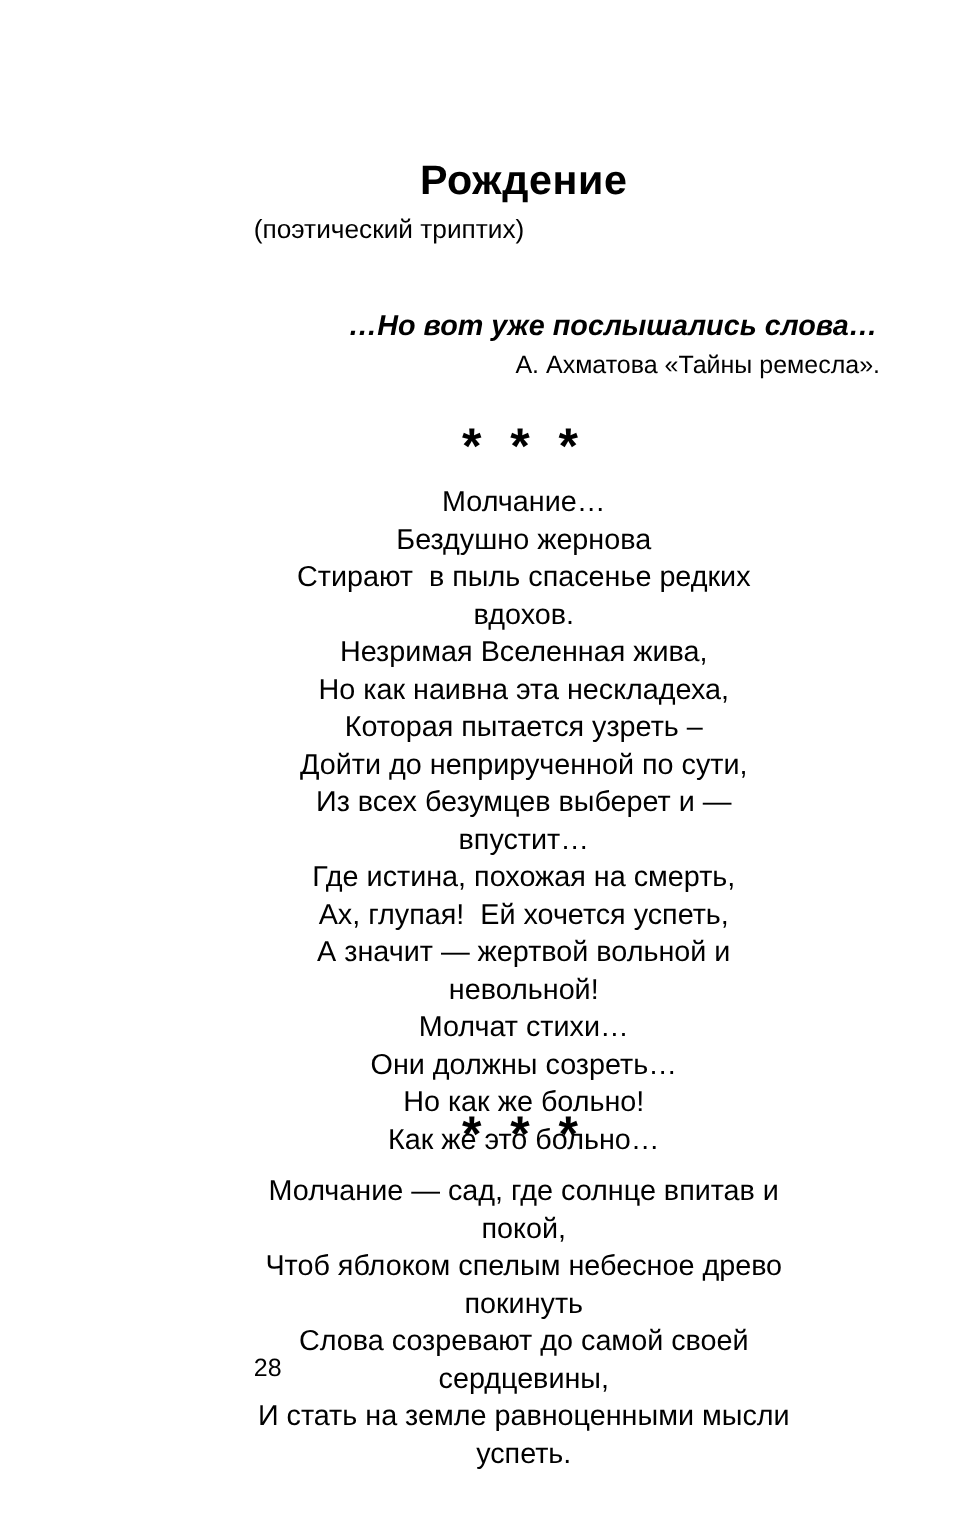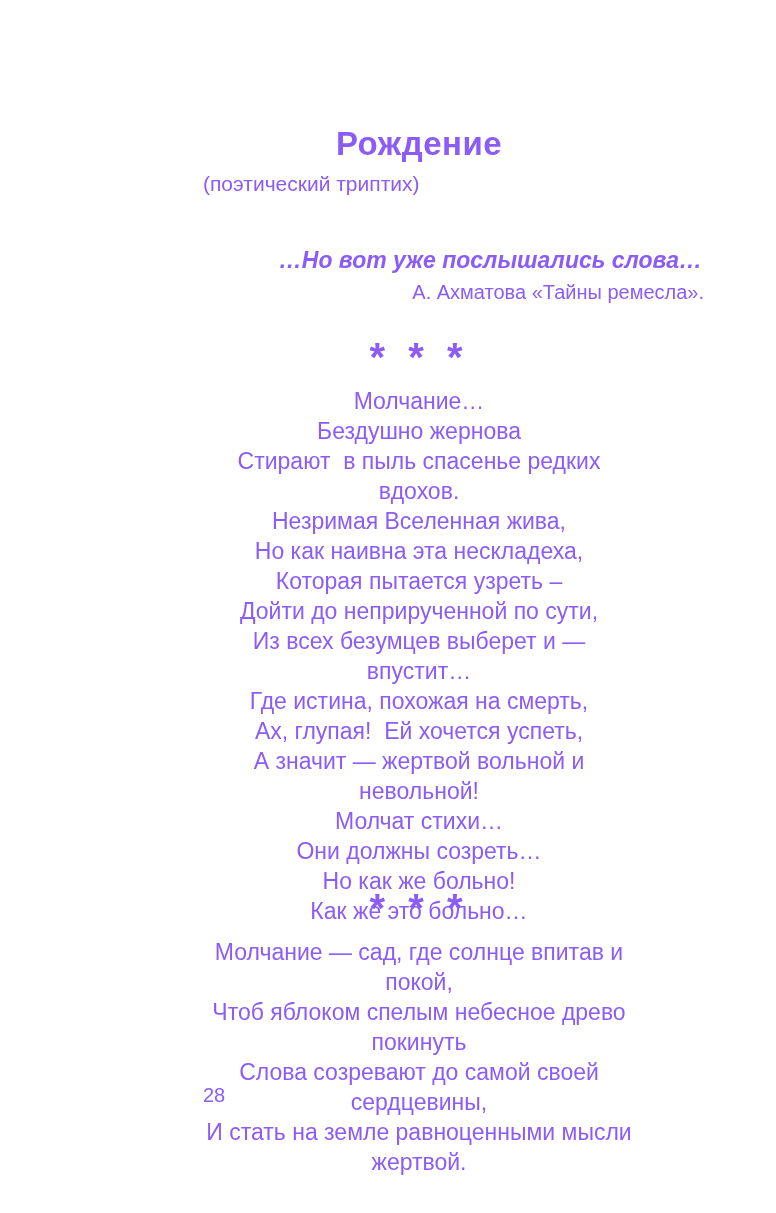--- a/index.html
+++ b/index.html
@@ -5,21 +5,21 @@
   html, body {
     margin: 0;
     padding: 0;
     background: #ffffff;
   }
   .page {
     position: relative;
     width: 776px;
     height: 1213px;
     background: #ffffff;
-    color: #8b5cf6;
+    color: #000000;
     font-family: "Liberation Sans", sans-serif;
     overflow: hidden;
   }
   .block {
     position: absolute;
     left: 203px;
     width: 432px;
   }
   .title {
     top: 125px;
@@ -106,18 +106,18 @@
       <div class="poem-line">Но как же больно!</div>
       <div class="poem-line">Как же это больно…</div>
     </div>
 
   <div class="block separator separator-2">* * *</div>
 
   <div class="block stanza stanza-2">
       <div class="poem-line">Молчание — сад, где солнце впитав и покой,</div>
       <div class="poem-line">Чтоб яблоком спелым небесное древо покинуть</div>
       <div class="poem-line">Слова созревают до самой своей сердцевины,</div>
-      <div class="poem-line">И стать на земле равноценными мысли жертвой.</div>
+      <div class="poem-line">И стать на земле равноценными мысли успеть.</div>
     </div>
 
   <div class="block page-number">28</div>
 
 </div>
 
 </body></html>

